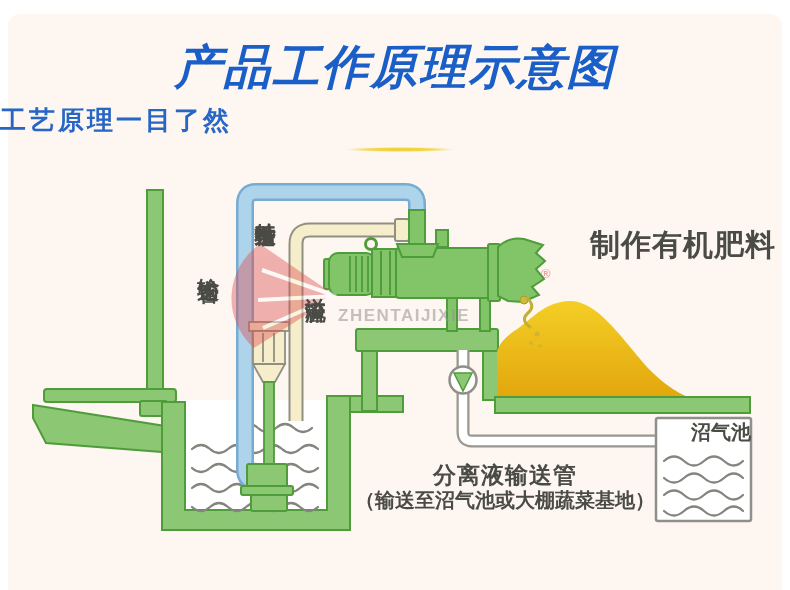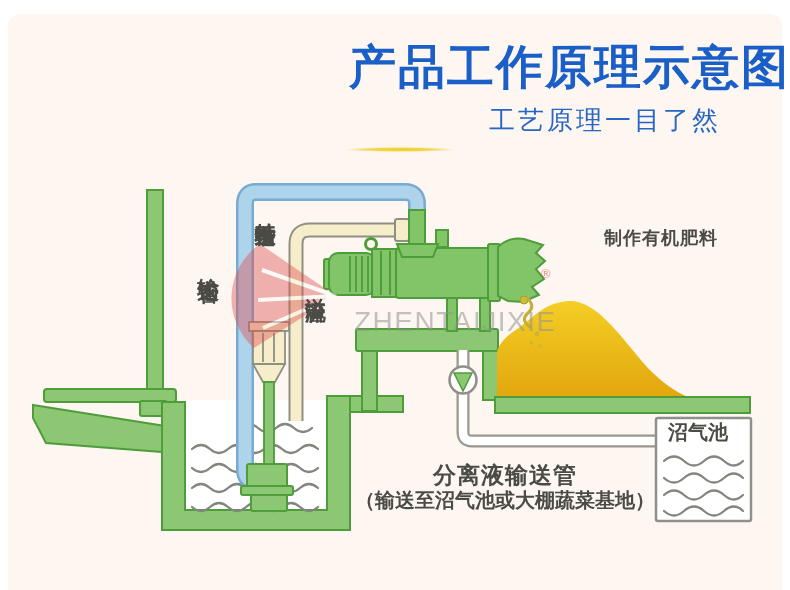--- a/index.html
+++ b/index.html
@@ -8,49 +8,49 @@
     background:#ffffff;
     font-family:"Liberation Sans", sans-serif;
   }
   #card{
     position:absolute;left:8px;top:14px;width:774px;height:576px;
     background:#fdf6f1;border-radius:12px 12px 0 0;
   }
   #stage{position:absolute;left:0;top:0;width:790px;height:590px;}
   .abs{position:absolute;}
   #title{
-    left:0;top:36px;width:790px;text-align:right;
-    font-size:47px;font-weight:800;letter-spacing:2px;color:#1a5ec8;
+    left:0;top:36px;width:790px;text-align:center;
+    font-size:47px;font-weight:800;letter-spacing:2px;color:#1a5ec8;font-style:italic;
   }
   #subtitle{
-    left:0;top:103px;width:721px;text-align:right;
-    font-size:26px;font-weight:400;letter-spacing:3px;color:#2766c5;
+    left:0;top:103px;width:721px;text-align:left;
+    font-size:26px;font-weight:700;letter-spacing:3px;color:#2766c5;
   }
   #underline{
     left:345px;top:147px;width:110px;height:5px;border-radius:50%;
     background:radial-gradient(closest-side,#f0cd2d 0%,#f3d649 55%,rgba(243,214,73,0) 100%);
   }
   .lbl{color:#4b4b45;font-weight:700;line-height:1.15;}
   .vlbl{writing-mode:vertical-rl;text-orientation:upright;}
   #lbl-conveying{left:196px;top:260px;font-size:22px;letter-spacing:2px;}
   #lbl-pump{left:253px;top:206px;font-size:21px;letter-spacing:1px;}
   #lbl-overflow{left:303px;top:281px;font-size:21px;letter-spacing:2px;}
-  #lbl-fert{left:604px;top:228px;font-size:18px;letter-spacing:1px;}
+  #lbl-fert{left:590px;top:228px;font-size:30px;letter-spacing:1px;}
   #lbl-pool{left:196px;top:401px;font-size:22px;letter-spacing:1px;}
-  #lbl-biogas{left:656px;top:421px;width:95px;text-align:left;font-size:20px;padding-left:12px;}
+  #lbl-biogas{left:656px;top:421px;width:95px;text-align:right;font-size:20px;}
   #lbl-sep1{left:300px;top:462px;width:410px;text-align:center;font-size:23px;letter-spacing:1px;}
   #lbl-sep2{left:260px;top:489px;width:490px;text-align:center;font-size:20px;}
   #wm-cn{
     left:350px;top:254px;font-size:50px;font-weight:700;letter-spacing:-2px;
     color:rgba(217,80,80,0.50);
     text-shadow:2px 2px 0 rgba(255,255,255,0.55),-1px -1px 0 rgba(255,255,255,0.35);
   }
   #wm-reg{left:541px;top:266px;font-size:13px;font-weight:700;color:rgba(217,80,80,0.5);}
   #wm-en{
-    left:354px;top:306px;font-size:28px;font-weight:400;letter-spacing:1.5px;
+    left:338px;top:306px;font-size:17px;font-weight:700;letter-spacing:1.5px;
     color:rgba(148,148,144,0.55);
   }
 </style>
 </head>
 <body>
 
 <div id="card"></div>
 
 <div id="stage">
 

